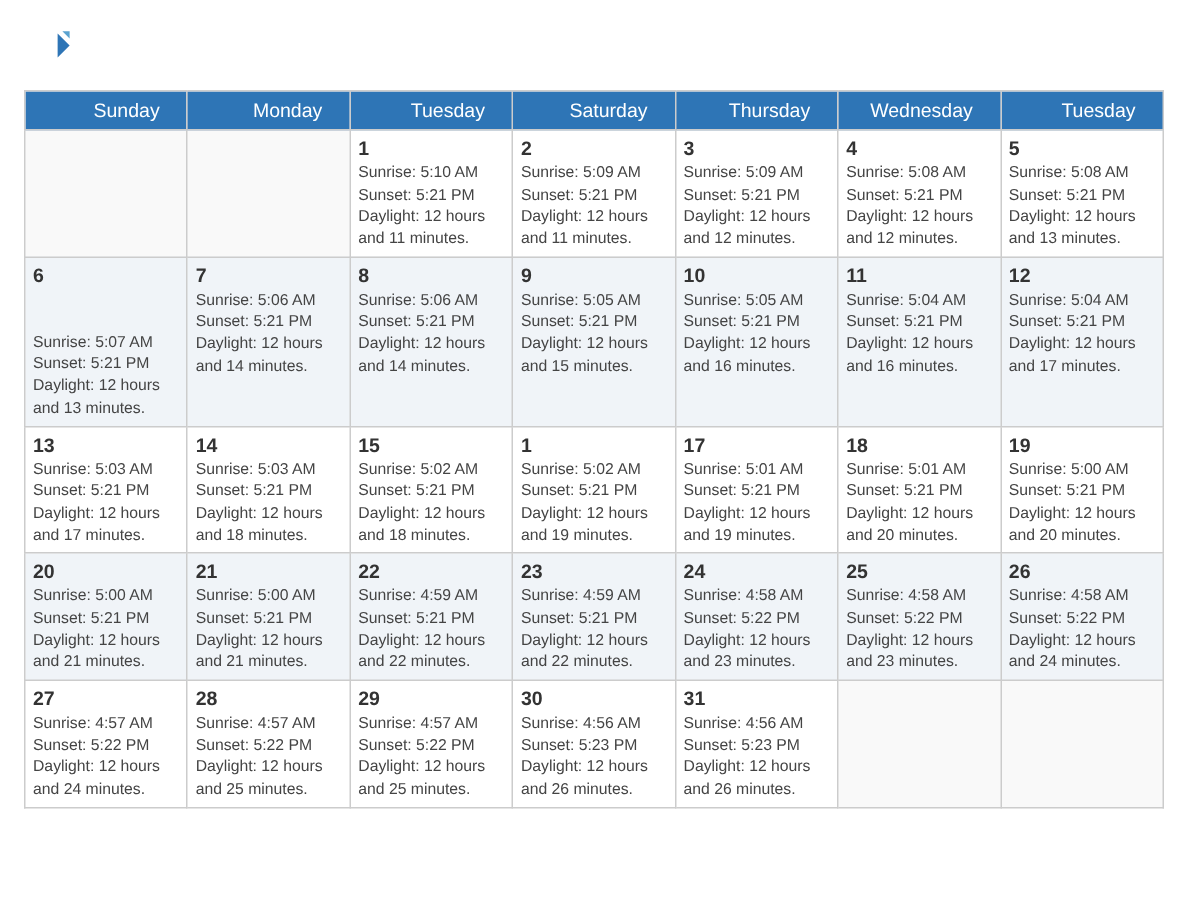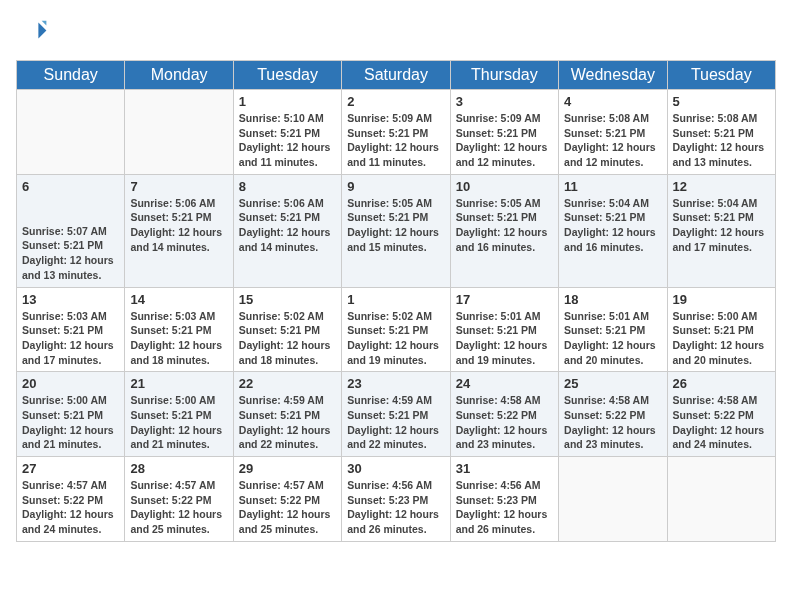--- a/index.html
+++ b/index.html
@@ -48,23 +48,23 @@
       color: #555;
     }
     .calendar {
       width: 100%;
       border-collapse: collapse;
       font-size: 11px;
     }
     .calendar th {
       background: #2e75b6;
       color: #fff;
-      text-align: center;
-      padding: 5px 7px;
-      font-size: 16px;
+      text-align: right;
+      padding: 5px 18px;
+      font-size: 13px;
       font-weight: normal;
       border: 1px solid #ccc;
     }
     .calendar td {
       border: 1px solid #ccc;
       vertical-align: top;
       padding: 4px 5px;
       min-height: 80px;
       width: 107px;
       background: #fff;
@@ -76,21 +76,20 @@
       font-size: 13px;
       font-weight: bold;
       color: #333;
       display: block;
       margin-bottom: 2px;
     }
     .day-info {
       color: #444;
       font-size: 10.5px;
       line-height: 1.4;
-      font-weight: bold;
     }
     .row-shaded td {
       background: #f0f4f8;
     }
   </style>
 </head>
 <body>
 
 <div class="header">
   <div class="logo">

